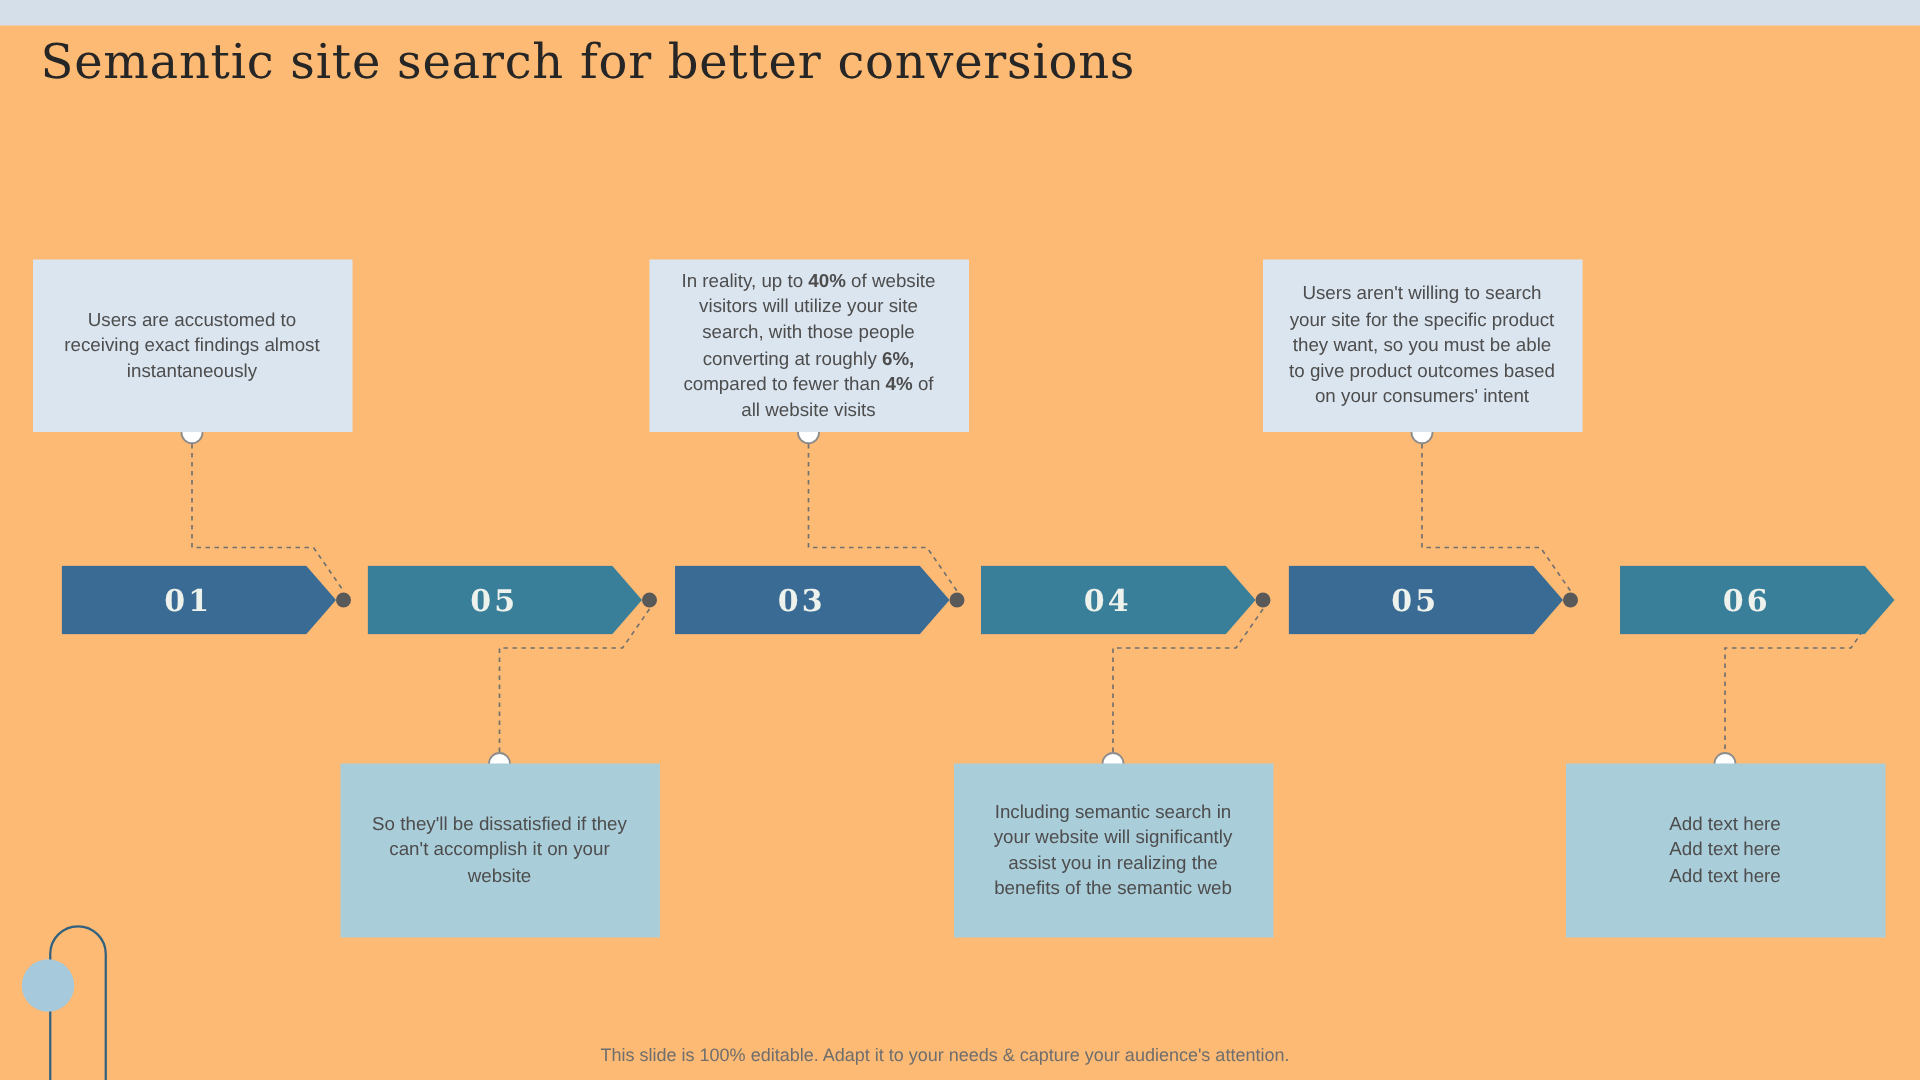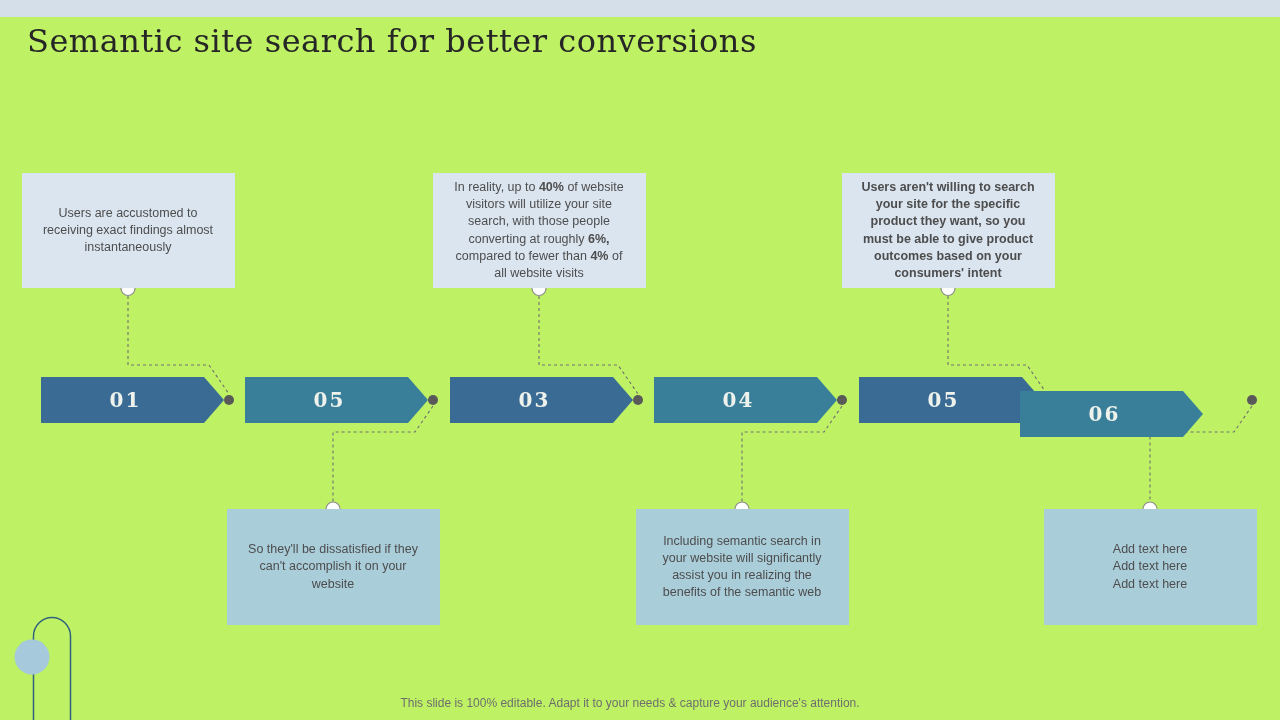--- a/index.html
+++ b/index.html
@@ -1,16 +1,16 @@
 <!DOCTYPE html>
 <html style="--top-band: #d5dfe9; --arrow-dark: #3a6b94; --arrow-teal: #3a7f9a; --number-text: #eef2ec; --box-top-bg: #dbe5f0; --box-bottom-bg: #aacdda; --box-text: #4d4d4d; --title-text: #262626; --body-text: #6e6e6e; --connector-line: #707070; --connector-dot: #595959; --open-circle-stroke: #8c8c8c; --decoration-circle: #a6c9dc; --decoration-stroke: #30617f;"><head>
 <meta charset="utf-8">
 <style>
   html,body{margin:0;padding:0;background:#fff;}
-  .slide{position:relative;width:1280px;height:720px;background:#bef264;overflow:hidden;
+  .slide{position:relative;width:1280px;height:720px;background:#fdba74;overflow:hidden;
          font-family:"Liberation Sans", sans-serif;}
   .top-band{position:absolute;left:0;top:0;width:1280px;height:17px;background:var(--top-band);}
   .title{position:absolute;left:27px;top:22px;margin:0;font-family:"DejaVu Serif", serif;
          font-weight:400;font-size:32px;color:var(--title-text);letter-spacing:.5px;white-space:nowrap;}
   .subtitle{position:absolute;left:27px;top:78px;width:1190px;margin:0;font-size:12px;
             color:var(--body-text);line-height:1.65;}
   #timeline{position:absolute;left:0;top:0;width:1280px;height:720px;}
   #connector-svg{position:absolute;left:0;top:0;pointer-events:none;}
   .arrow{position:absolute;top:377px;width:183px;height:46px;display:flex;align-items:center;
          justify-content:center;clip-path:polygon(0 0,163px 0,100% 50%,163px 100%,0 100%);}
@@ -77,24 +77,24 @@
       </div>
       <div class="arrow teal" style="left: 654px;">
         <span class="num">04</span>
       </div>
       <div class="step-box bottom" style="left: 635.5px;">
         <div>Including semantic search in your website will significantly assist you in realizing the benefits of the semantic web</div>
       </div>
       <div class="arrow dark" style="left: 859px;">
         <span class="num">05</span>
       </div>
-      <div class="step-box top" style="left: 841.5px; font-weight: bold;">
+      <div class="step-box top" style="left: 841.5px;">
         <div>Users aren't willing to search your site for the specific product they want, so you must be able to give product outcomes based on your consumers' intent</div>
       </div>
-      <div class="arrow teal" style="left: 1020px; margin-top: 14px;">
+      <div class="arrow teal" style="left: 1080px;">
         <span class="num">06</span>
       </div>
       <div class="step-box bottom" style="left: 1043.5px;">
         <div>Add text here</div>
         <div>Add text here</div>
         <div>Add text here</div>
       </div>
     </div>
 
   <svg class="decoration" width="120" height="720">

